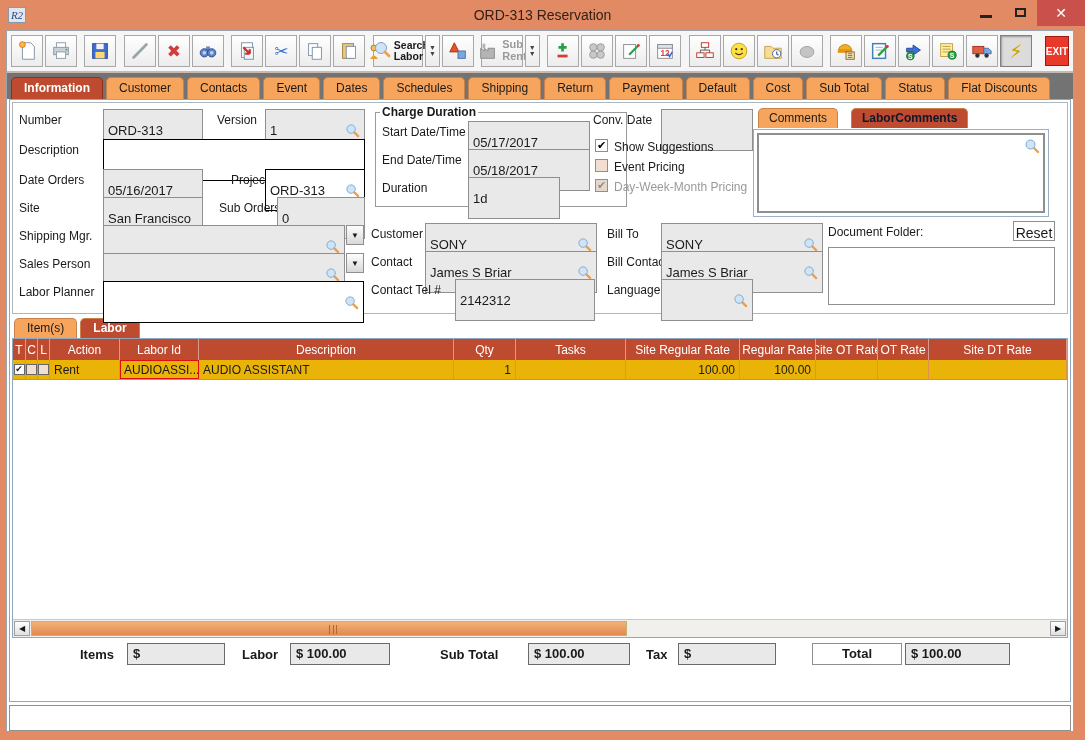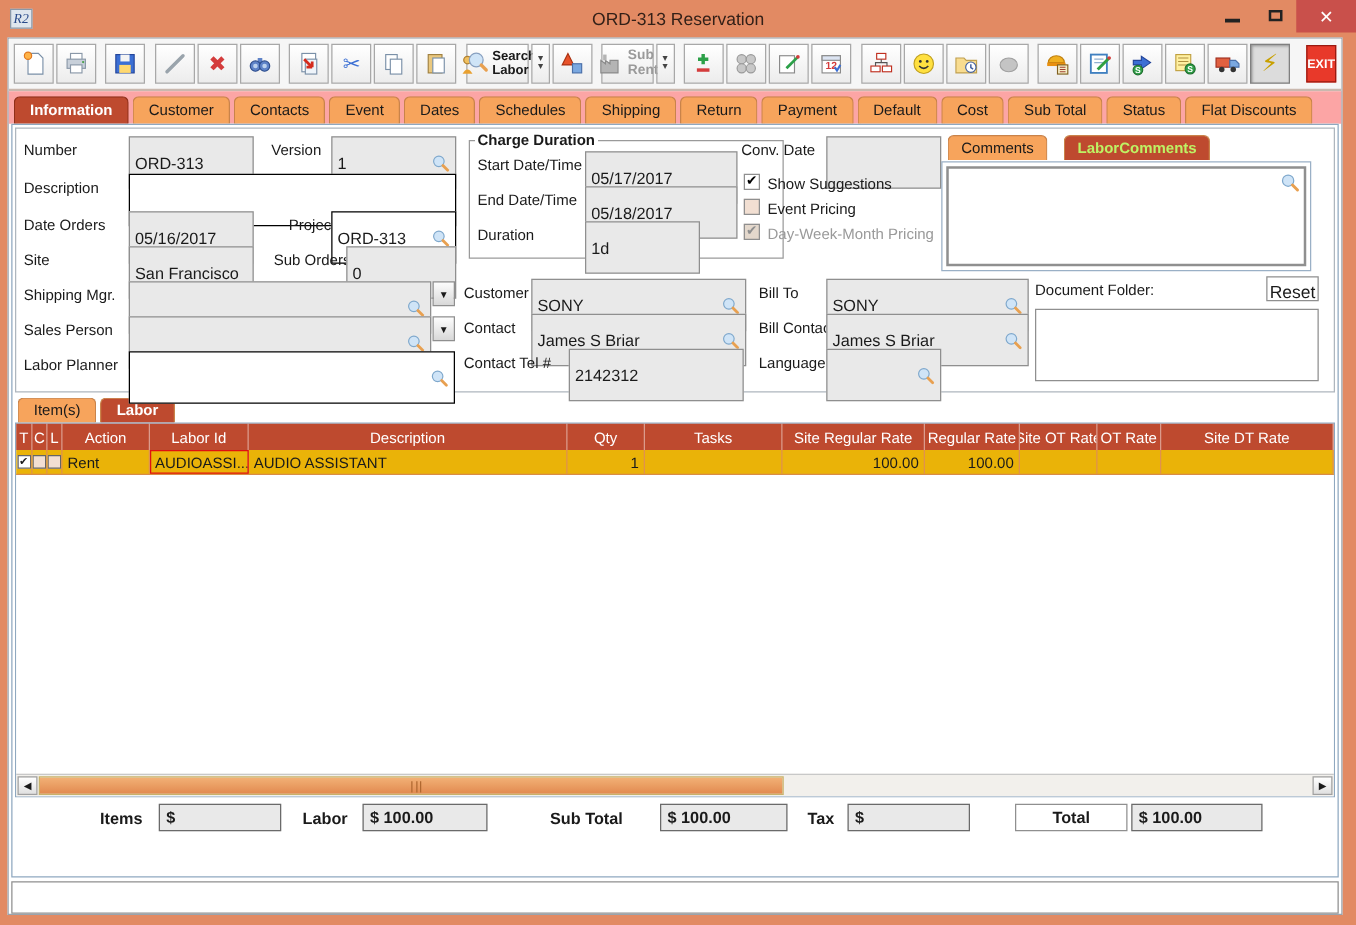--- a/index.html
+++ b/index.html
@@ -36,21 +36,21 @@
   .tbtn.pressed { background:#dcdcdc; border:1px solid #808080; box-shadow:inset 1px 1px 2px rgba(0,0,0,.3); }
   .tbtn svg { display:block; }
   .glyph { font-size:17px; line-height:1; }
   .tbtn-label { font-size:10.5px; font-weight:bold; line-height:1.05; text-align:left; }
   .tbtn-label.gray { color:#9a9a9a; font-size:11px; }
   .tiny-arrow { font-size:7px; color:#444; line-height:.8; }
   .exit-btn { width:30px; height:30px; background:#E8392A; border:1px solid #9a1a10; color:#fff;
               font-size:10px; font-weight:bold; display:flex; align-items:center; justify-content:center; }
 
   
-  .tabstrip { height:26px; display:flex; align-items:flex-end; gap:3px; padding:2px 2px 0 4px; background:#fca5a5; }
+  .tabstrip { height:26px; display:flex; align-items:flex-end; gap:3px; padding:2px 2px 0 4px; background:#737373; }
   .tab { height:22px; padding:3px 12px 0; background:#F7A45C; border:1px solid #c9834a; border-bottom:none;
          border-radius:5px 5px 0 0; white-space:nowrap; cursor:default; }
   .tab.active { background:#BE4A2F; color:#fff; font-weight:bold; border-color:#8f2f1a; }
 
   .tab-panel { flex:1; margin:0 2px; border:1px solid #8fa8c0; background:#fff; display:flex; flex-direction:column; padding:2px; }
 
   
   .form-panel { position:relative; height:212px; border:1px solid #aeb6be; }
   .lbl { position:absolute; white-space:nowrap; font-size:12px; }
   .lbl.dis { color:#9a9a9a; }
@@ -65,21 +65,21 @@
   fieldset.charge legend { font-weight:bold; font-size:12px; margin-left:4px; padding:0 2px; }
 
   .cb { position:absolute; width:13px; height:13px; background:#F2DFD2; border:1px solid #8f8f8f; font-size:11px;
         line-height:11px; text-align:center; color:#000; }
   .cb.checked { background:#fff; }
   .cb.checked::after { content:"✔"; }
   .cb.checked.dis { background:#e4d8cc; color:#8f8f8f; }
 
   .ctab { position:absolute; height:20px; padding:2px 10px 0; background:#F7A45C; border:1px solid #c9834a;
           border-bottom:none; border-radius:5px 5px 0 0; }
-  .ctab.active { background:#BE4A2F; color:#bef264; font-weight:bold; }
+  .ctab.active { background:#BE4A2F; color:#0f172a; font-weight:bold; }
   .comments-box { position:absolute; left:740px; top:26px; width:296px; height:88px; border:1px solid #9ab0c6; padding:3px; }
   .comments-inner { position:relative; width:100%; height:100%; background:#fff; border:2px solid #8f8f8f; }
   .comments-inner .mag { position:absolute; right:3px; top:3px; }
   .reset-btn { position:absolute; left:1000px; top:118px; width:42px; height:20px; background:#fff;
                border:1px solid #8f8f8f; font-size:14px; text-align:center; padding-top:3px; }
   .docfolder-box { position:absolute; left:815px; top:144px; width:227px; height:58px; background:#fff; border:1px solid #8f8f8f; }
 
   
   .grid-tabs { height:24px; display:flex; align-items:flex-end; gap:3px; padding:2px 0 0 2px; }
   .gtab { height:20px; padding:2px 12px 2px; background:#F7A45C; border:1px solid #c9834a; border-bottom:none;

